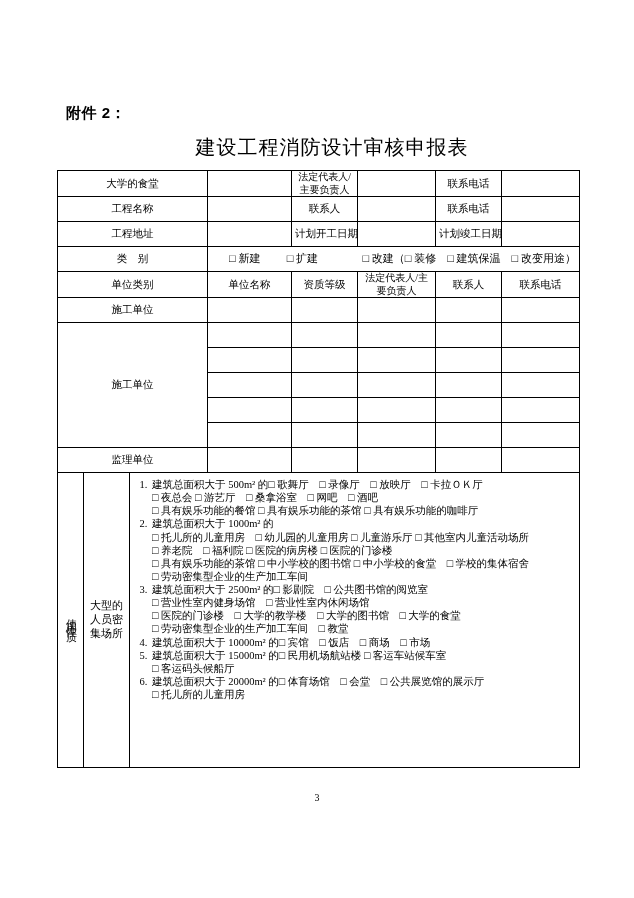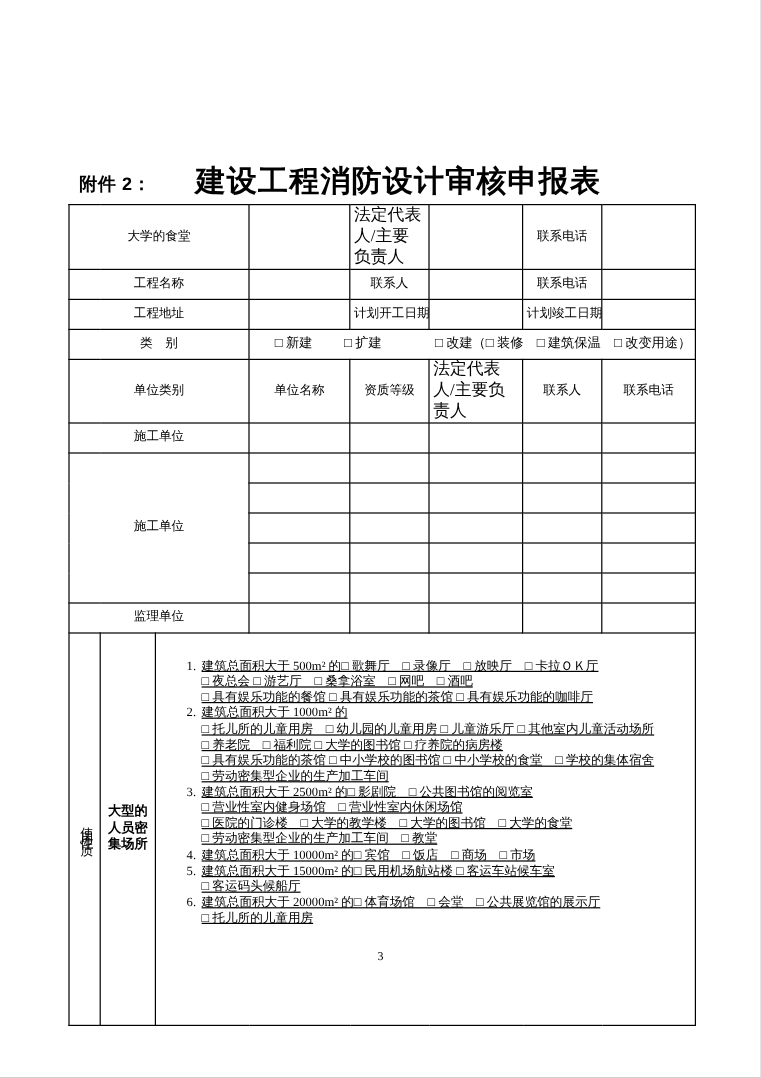--- a/index.html
+++ b/index.html
@@ -18,31 +18,30 @@
     overflow: hidden;
   }
   .attach-label {
     position: absolute;
     left: 66px;
     top: 104px;
     font-family: "Liberation Sans", sans-serif;
     font-weight: bold;
     font-size: 15px;
     letter-spacing: 0.5px;
-    margin-top: 40px;
   }
   .doc-title {
     position: absolute;
     left: 0;
     right: 0;
     top: 134px;
     text-align: center;
     font-family: "Liberation Sans", sans-serif;
-    font-weight: bold;
-    font-size: 25px;
+    font-weight: normal;
+    font-size: 20px;
     letter-spacing: 1px;
     padding-left: 30px;
   }
   table.main {
     position: absolute;
     left: 57px;
     top: 170px;
     width: 522px;
     border-collapse: collapse;
     table-layout: fixed;
@@ -54,23 +53,23 @@
     vertical-align: middle;
     height: 24px;
     line-height: 1.25;
   }
   td.lbl {
     text-align: center;
     white-space: nowrap;
   }
   td.blank { background: #fff; }
   .two-line {
-    font-size: 14px;
+    font-size: 10px;
     line-height: 1.2;
-    text-align: left;
+    text-align: center;
     margin-top: 37px;
   }
   .cat-row td {
     height: 26px;
   }
   .cat-options {
     display: flex;
     gap: 0;
     padding-left: 18px;
     font-size: 11px;
@@ -91,33 +90,31 @@
     letter-spacing: 4px;
     display: inline-block;
     margin: 0 auto;
   }
   td.vert2 {
     width: 46px;
     text-align: center;
     font-size: 11px;
     line-height: 1.55;
     padding: 4px 4px;
-    font-weight: bold;
   }
   .usage-cell {
     padding: 5px 4px 6px 4px !important;
     vertical-align: top !important;
     font-size: 10.5px;
     line-height: 1.45;
   }
   ol.usage {
-    margin: 16px;
+    margin: 0;
     padding-left: 16px;
     list-style-type: decimal;
-    text-decoration: underline;
   }
   ol.usage > li {
     margin-bottom: 0;
     padding-left: 2px;
   }
   .subline {
     white-space: nowrap;
   }
   .page-num {
     position: absolute;
@@ -259,21 +256,21 @@
       <td class="usage-cell" colspan="6">
         <ol class="usage">
           <li>
             <div class="subline">建筑总面积大于 500m² 的□ 歌舞厅　□ 录像厅　□ 放映厅　□ 卡拉ＯＫ厅</div>
             <div class="subline">□ 夜总会 □ 游艺厅　□ 桑拿浴室　□ 网吧　□ 酒吧</div>
             <div class="subline">□ 具有娱乐功能的餐馆 □ 具有娱乐功能的茶馆 □ 具有娱乐功能的咖啡厅</div>
           </li>
           <li>
             <div class="subline">建筑总面积大于 1000m² 的</div>
             <div class="subline">□ 托儿所的儿童用房　□ 幼儿园的儿童用房 □ 儿童游乐厅 □ 其他室内儿童活动场所</div>
-            <div class="subline">□ 养老院　□ 福利院 □ 大学的图书馆 □ 疗养院的病房楼</div>
+            <div class="subline">□ 养老院　□ 福利院 □ 医院的病房楼 □ 医院的门诊楼</div>
             <div class="subline">□ 具有娱乐功能的茶馆 □ 中小学校的图书馆 □ 中小学校的食堂　□ 学校的集体宿舍</div>
             <div class="subline">□ 劳动密集型企业的生产加工车间</div>
           </li>
           <li>
             <div class="subline">建筑总面积大于 2500m² 的□ 影剧院　□ 公共图书馆的阅览室</div>
             <div class="subline">□ 营业性室内健身场馆　□ 营业性室内休闲场馆</div>
             <div class="subline">□ 医院的门诊楼　□ 大学的教学楼　□ 大学的图书馆　□ 大学的食堂</div>
             <div class="subline">□ 劳动密集型企业的生产加工车间　□ 教堂</div>
           </li>
           <li>

